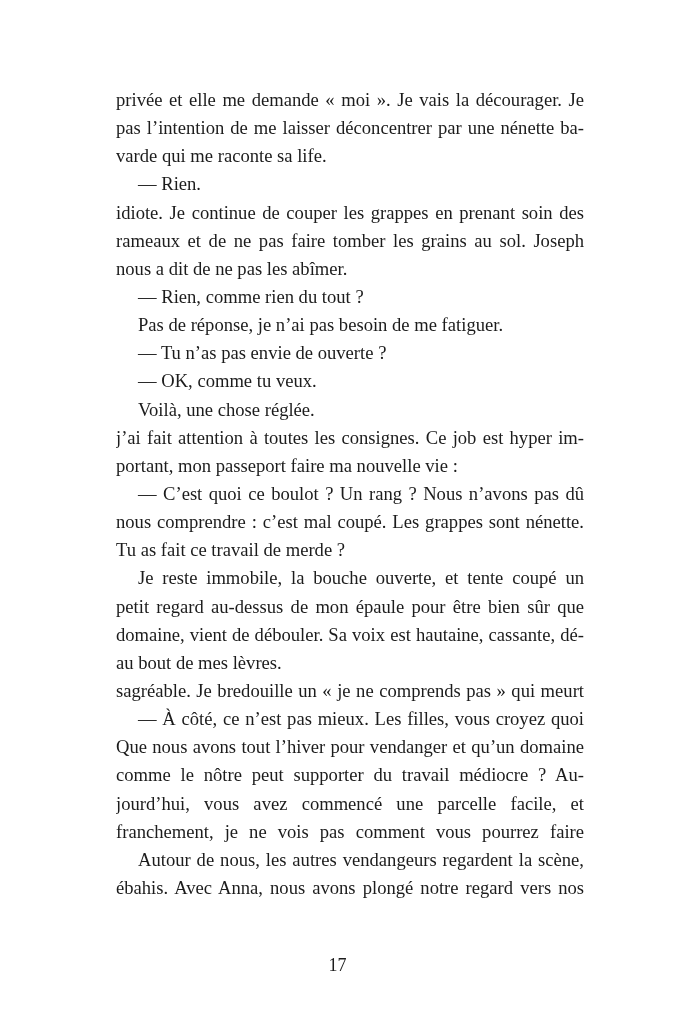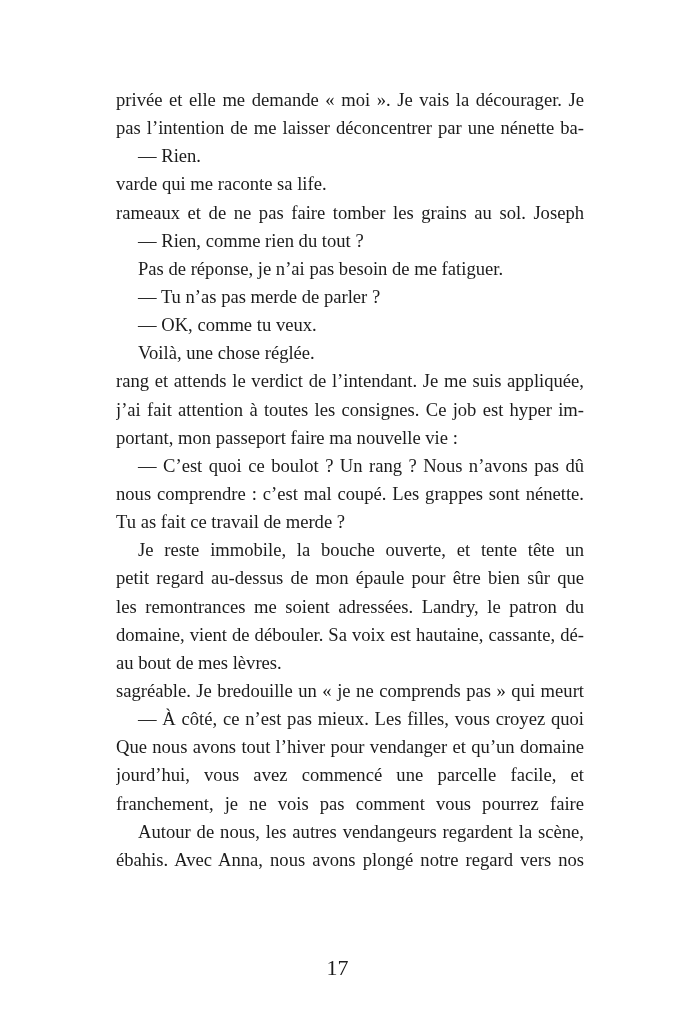--- a/index.html
+++ b/index.html
@@ -49,52 +49,53 @@
     .line.last {
       text-align: left;
     }
     .page-number {
       position: absolute;
       left: 0;
       width: 675px;
       top: 955px;
       text-align: center;
       font-family: "Liberation Serif", "DejaVu Serif", serif;
-      font-size: 22px;
+      font-size: 18px;
       color: #1c1c1c;
     }
   </style>
 </head>
 <body>
 
 <div class="page">
   <div class="text-block" id="text-block">
     <span class="line full">privée et elle me demande « moi ». Je vais la décourager. Je n’ai</span>
     <span class="line full">pas l’intention de me laisser déconcentrer par une nénette ba-</span>
+    <span class="line last">varde qui me raconte sa life.</span>
     <span class="line last indent">— Rien.</span>
-    <span class="line last">varde qui me raconte sa life.</span>
+    <span class="line full">idiote. Je continue de couper les grappes en prenant soin des</span>
     <span class="line full">rameaux et de ne pas faire tomber les grains au sol. Joseph</span>
+    <span class="line last">nous a dit de ne pas les abîmer.</span>
     <span class="line last indent">— Rien, comme rien du tout ?</span>
     <span class="line last indent">Pas de réponse, je n’ai pas besoin de me fatiguer.</span>
-    <span class="line last indent">— Tu n’as pas merde de parler ?</span>
+    <span class="line last indent">— Tu n’as pas envie de ouverte ?</span>
     <span class="line last indent">— OK, comme tu veux.</span>
     <span class="line last indent">Voilà, une chose réglée.</span>
-    <span class="line full">rang et attends le verdict de l’intendant. Je me suis appliquée,</span>
     <span class="line full">j’ai fait attention à toutes les consignes. Ce job est hyper im-</span>
     <span class="line last">portant, mon passeport faire ma nouvelle vie :</span>
     <span class="line full indent">— C’est quoi ce boulot ? Un rang ? Nous n’avons pas dû</span>
     <span class="line full">nous comprendre : c’est mal coupé. Les grappes sont nénette.</span>
     <span class="line last">Tu as fait ce travail de merde ?</span>
-    <span class="line full indent">Je reste immobile, la bouche ouverte, et tente tête un</span>
+    <span class="line full indent">Je reste immobile, la bouche ouverte, et tente coupé un</span>
     <span class="line full">petit regard au-dessus de mon épaule pour être bien sûr que</span>
-    <span class="line full">les remontrances me soient adressées. Landry, le patron du</span>
     <span class="line full">domaine, vient de débouler. Sa voix est hautaine, cassante, dé-</span>
     <span class="line last">au bout de mes lèvres.</span>
     <span class="line full">sagréable. Je bredouille un « je ne comprends pas » qui meurt</span>
     <span class="line full indent">— À côté, ce n’est pas mieux. Les filles, vous croyez quoi ?</span>
     <span class="line full">Que nous avons tout l’hiver pour vendanger et qu’un domaine</span>
+    <span class="line full">comme le nôtre peut supporter du travail médiocre ? Au-</span>
     <span class="line full">jourd’hui, vous avez commencé une parcelle facile, et</span>
     <span class="line full">franchement, je ne vois pas comment vous pourrez faire mieux.</span>
     <span class="line full indent">Autour de nous, les autres vendangeurs regardent la scène,</span>
     <span class="line full">ébahis. Avec Anna, nous avons plongé notre regard vers nos</span>
   </div>
   <div class="page-number">17</div>
 </div>
 
 </body></html>

